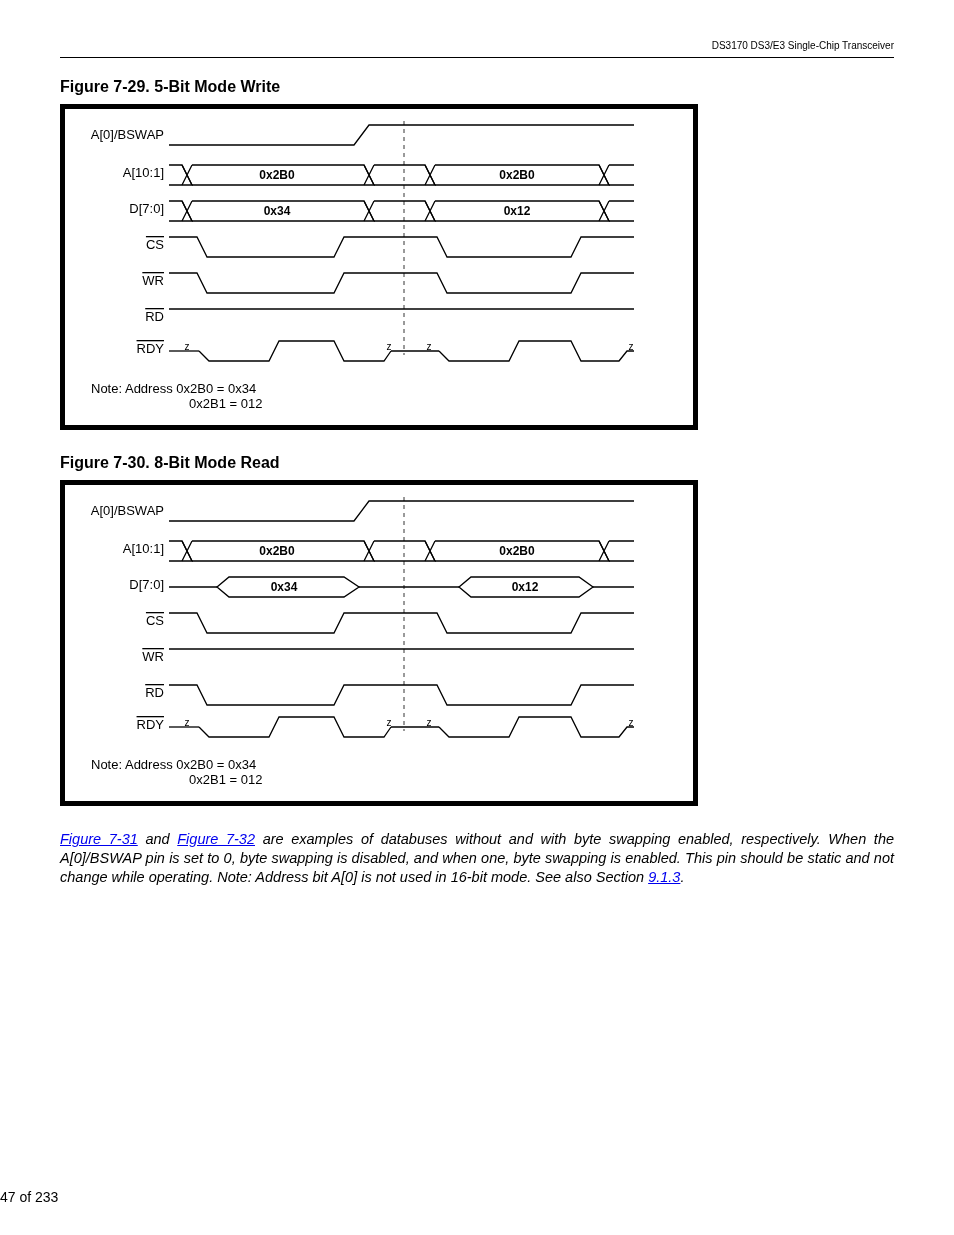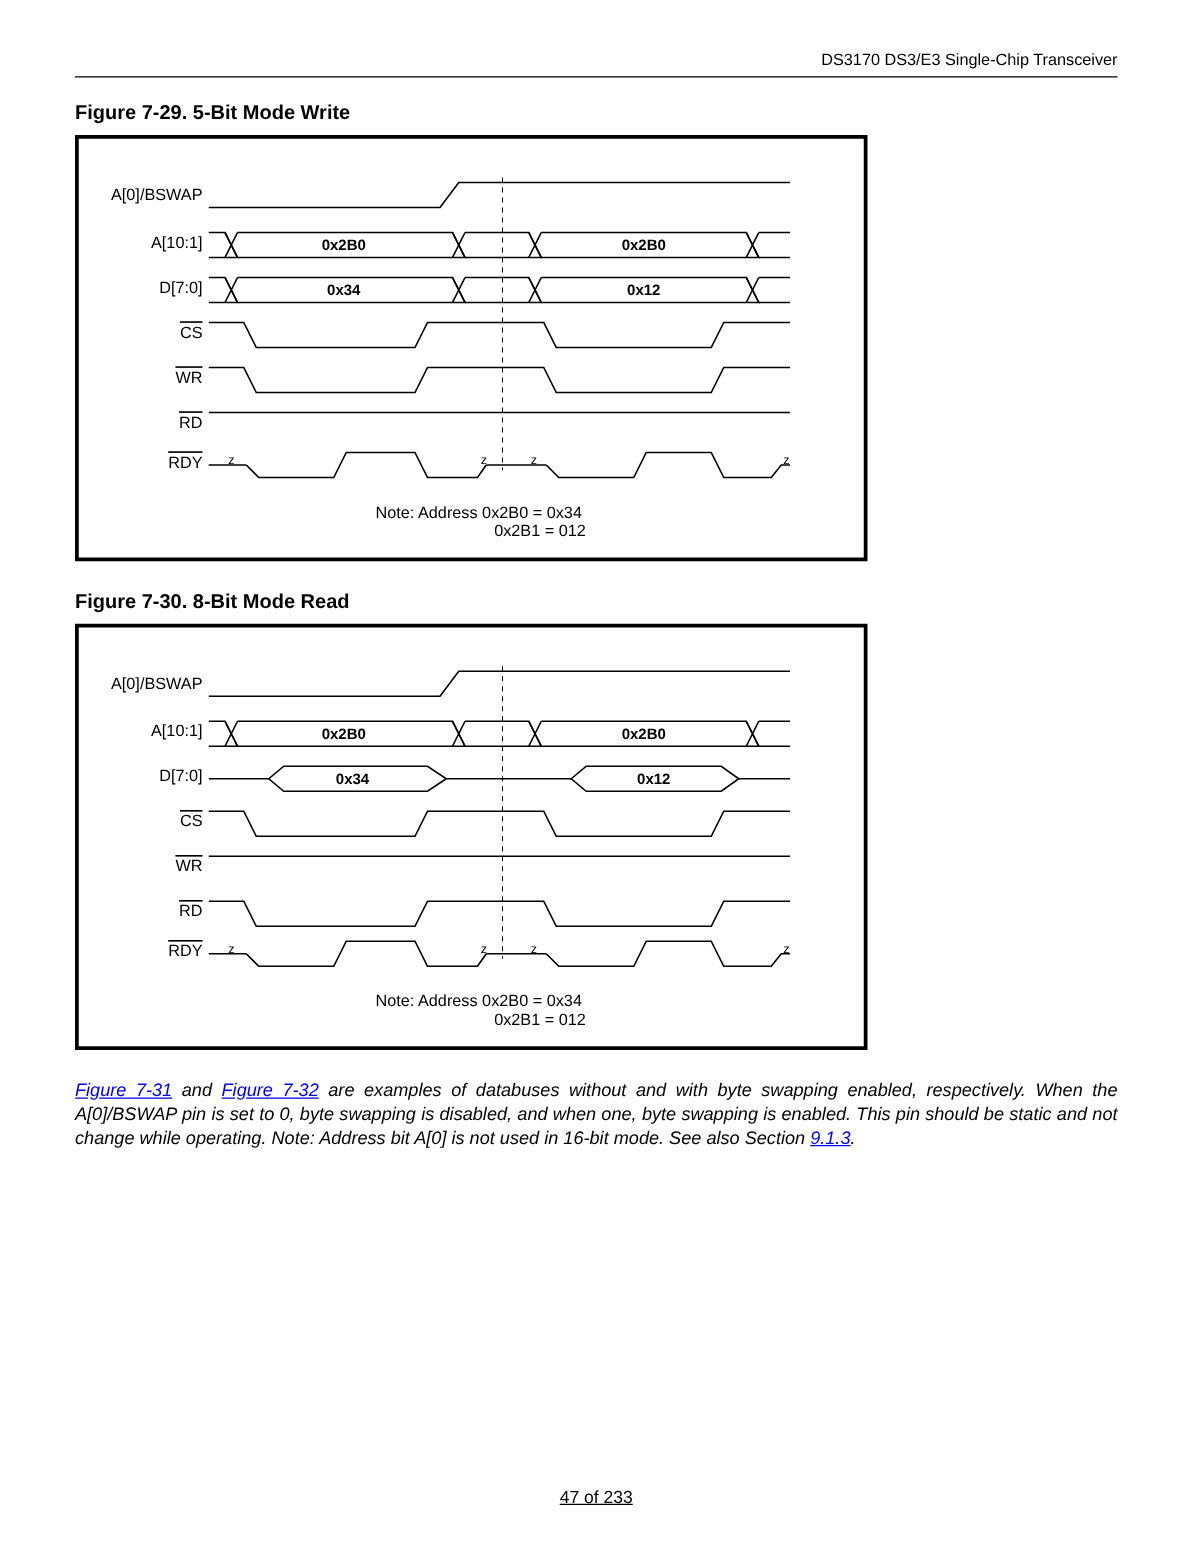--- a/index.html
+++ b/index.html
@@ -10,39 +10,38 @@
     color: #000;
     width: 954px;
   }
   .page {
     padding: 40px 60px 40px 60px;
     box-sizing: border-box;
     min-height: 1235px;
     position: relative;
   }
   .header-line {
-    font-size: 13px;
+    font-size: 10px;
     text-align: right;
     border-bottom: 1.5px solid #000;
     padding-bottom: 6px;
     margin-bottom: 20px;
   }
   .fig-title {
     font-size: 16px;
     font-weight: bold;
     margin: 14px 0 8px 0;
   }
   .timing-box {
-    border: 3px solid #000000;
-    padding: 21px 14px 14px 14px;
+    border: 5px solid #000000;
+    padding: 2px 14px 14px 14px;
     width: 600px;
     position: relative;
     margin-bottom: 24px;
     overflow: hidden;
-    text-align: center;
   }
   svg { display: block; }
   .sig-label {
     font-family: Arial, Helvetica, sans-serif;
     font-size: 13px;
     text-anchor: end;
   }
   .overbar { text-decoration: overline; }
   .data-label {
     font-family: Arial, Helvetica, sans-serif;
@@ -62,25 +61,25 @@
   }
   .body-text {
     font-size: 14.5px;
     text-align: justify;
     line-height: 1.3;
     margin-top: 4px;
     font-style: italic;
   }
   a.link { color: #0000EE; text-decoration: underline; }
   .pagefoot {
-    text-align: center;
+    text-align: left;
     font-size: 14px;
     position: absolute;
     bottom: 30px;
-    left: 0; right: 0; text-decoration: underline;
+    left: 0; right: 0;
   }
 </style>
 </head>
 <body>
 
 <div class="page">
   <div class="header-line">DS3170 DS3/E3 Single-Chip Transceiver</div>
 
   <div class="fig-title">Figure 7-29. 5-Bit Mode Write</div>
   <div class="timing-box">

